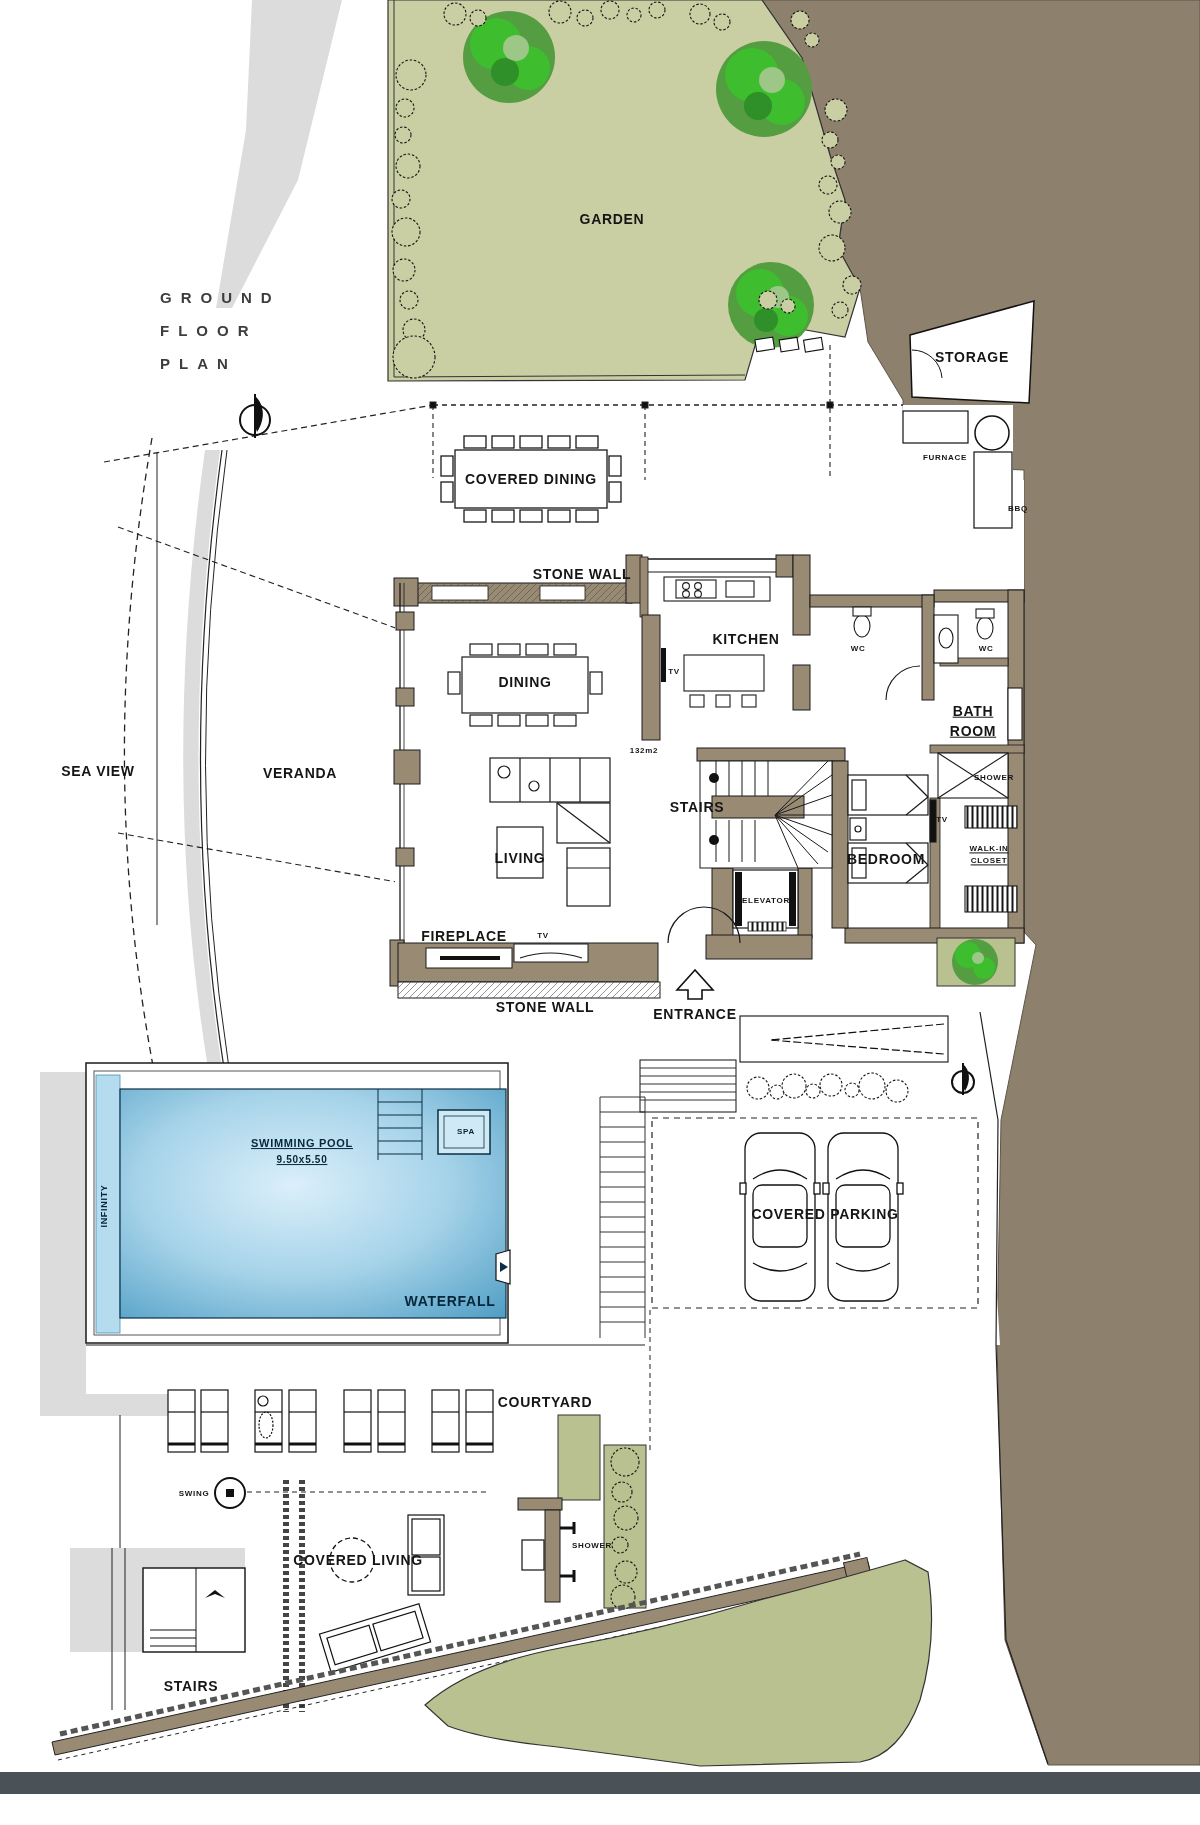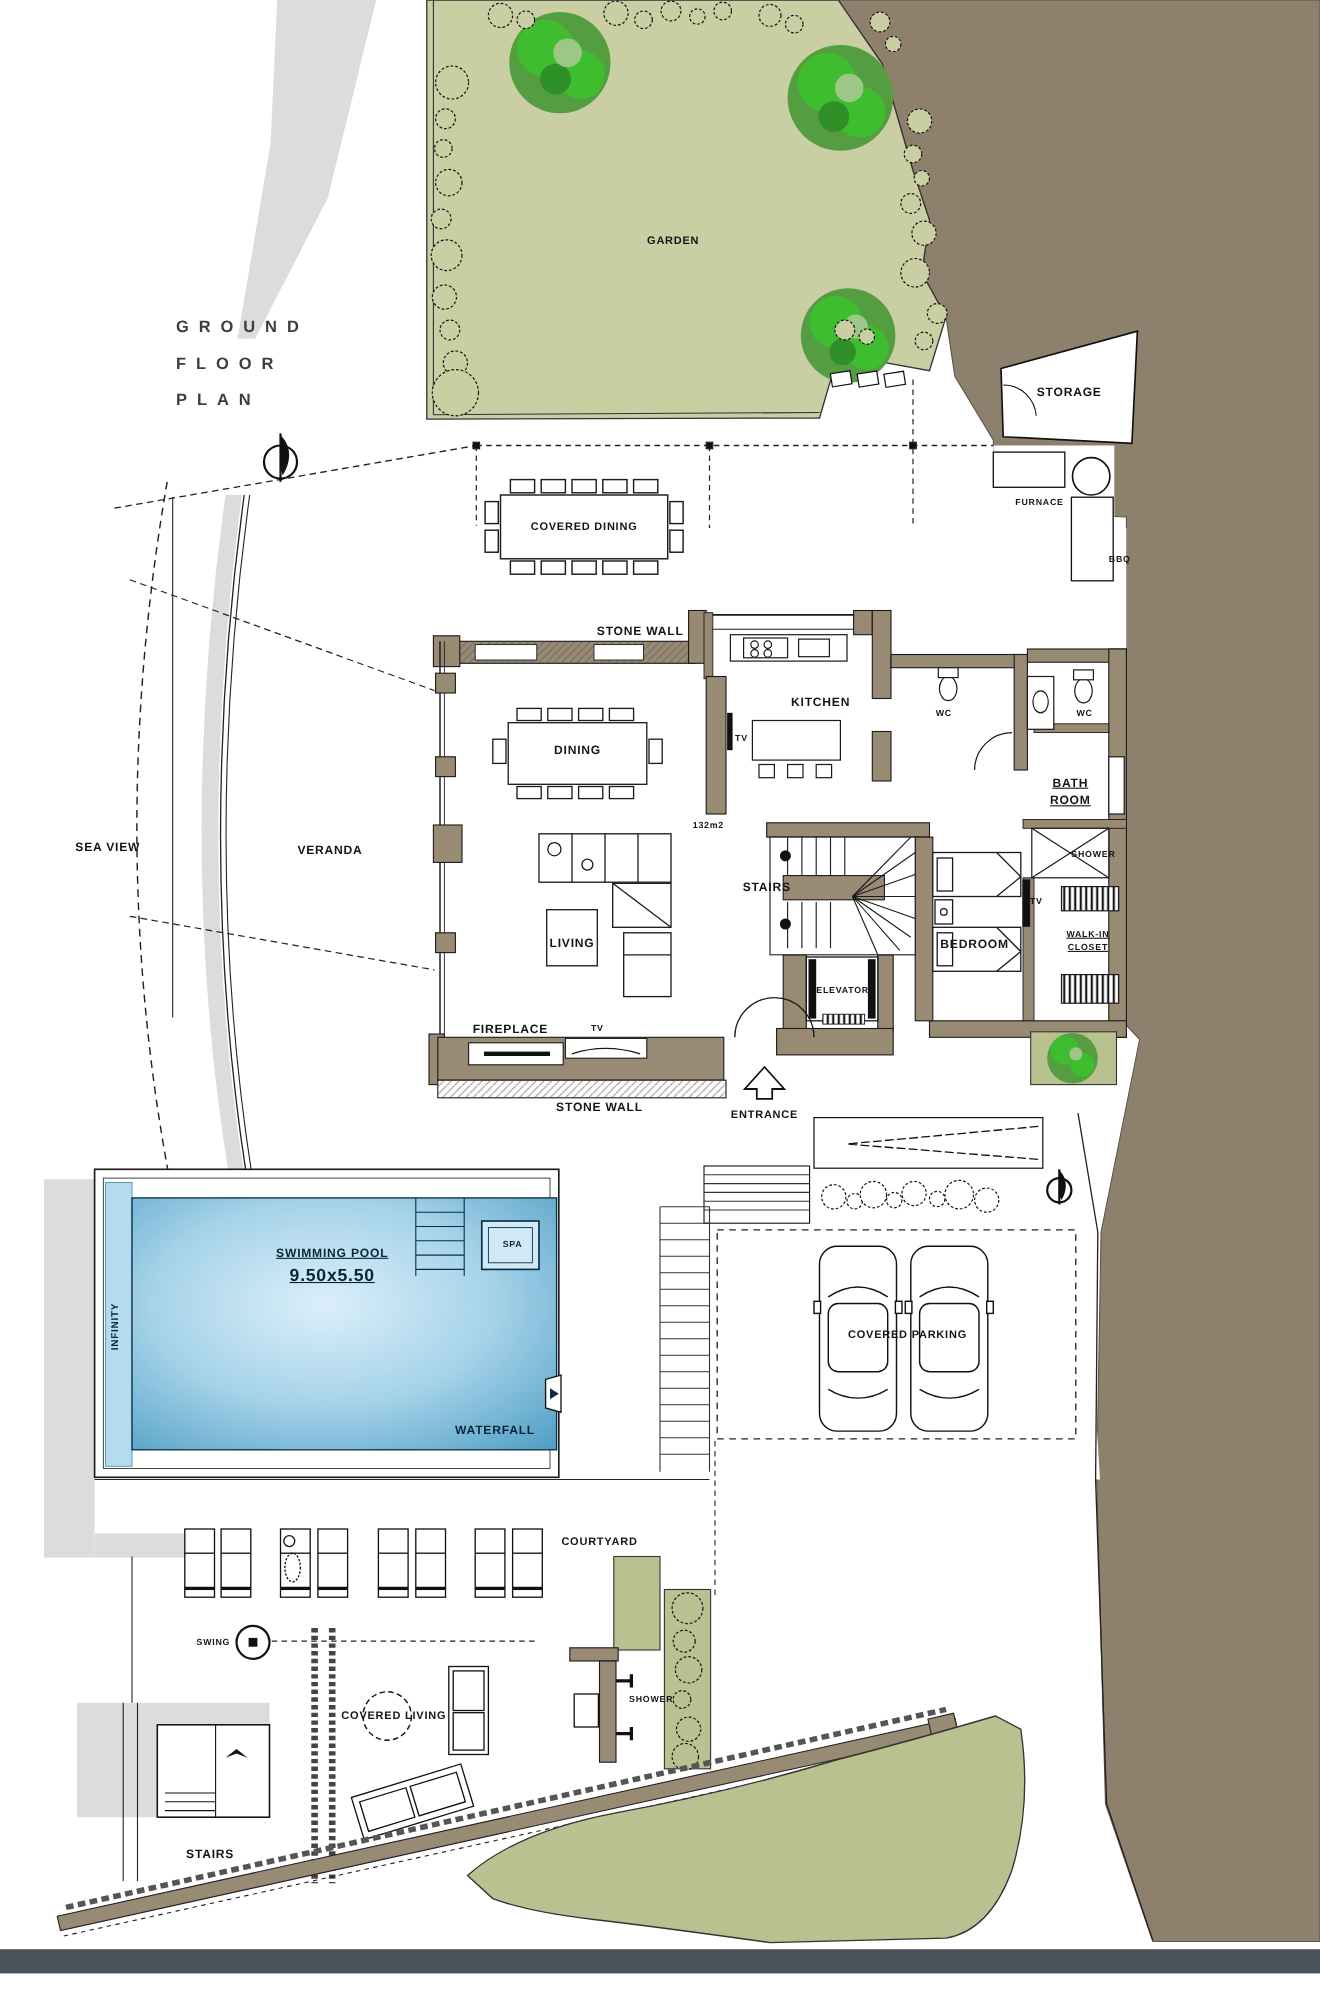--- a/index.html
+++ b/index.html
@@ -1,21 +1,21 @@
 <!DOCTYPE html>
 <html><head>
 <meta charset="utf-8">
 <style>
   html,body{margin:0;padding:0;background:#fff;}
   .plan{position:relative;width:1200px;height:1825px;background:#fff;overflow:hidden;
         font-family:"Liberation Sans",sans-serif;}
   .plan svg{position:absolute;left:0;top:0;}
-  .lbl{position:absolute;transform:translate(-50%,-50%);font-weight:bold;font-size:10px;
+  .lbl{position:absolute;transform:translate(-50%,-50%);font-weight:bold;font-size:14px;
        letter-spacing:0.7px;color:#151515;white-space:nowrap;z-index:5;}
-  .s8{font-size:8px;}.s9{font-size:11px;}.s11{font-size:11px;}
+  .s8{font-size:8px;}.s9{font-size:14px;}.s11{font-size:11px;}
   .two{text-align:center;line-height:1.45;text-decoration:underline;}
   .vert{transform:translate(-50%,-50%) rotate(-90deg);font-size:9px;}
   .title-line{position:absolute;left:160px;font-weight:bold;font-size:15px;
        letter-spacing:9px;color:#3d3d3d;z-index:5;}
 </style>
 </head>
 <body>
 
 <div class="plan">
 <svg width="1200" height="1825" viewBox="0 0 1200 1825">
@@ -575,21 +575,21 @@
 <div class="lbl s8 two" style="left:989px;top:855px">
   <span>WALK-IN</span><br>
   <span>CLOSET</span>
 </div>
 <div class="lbl s9" style="left:520px;top:858px">LIVING</div>
 <div class="lbl s9" style="left:464px;top:936px">FIREPLACE</div>
 <div class="lbl s9" style="left:545px;top:1007px">STONE WALL</div>
 <div class="lbl" style="left:695px;top:1014px">ENTRANCE</div>
 <div class="lbl two s11" style="left:302px;top:1152px;color:#06263a">
   <span>SWIMMING POOL</span><br>
-  <span style="font-size:16px">9.50x5.50</span>
+  <span style="font-size:10px">9.50x5.50</span>
 </div>
 <div class="lbl vert" style="left:104px;top:1206px;color:#06263a">INFINITY</div>
 <div class="lbl s8" style="left:466px;top:1131px;color:#06263a">SPA</div>
 <div class="lbl s9" style="left:450px;top:1301px;color:#06263a">WATERFALL</div>
 <div class="lbl" style="left:825px;top:1214px">COVERED PARKING</div>
 <div class="lbl" style="left:545px;top:1402px">COURTYARD</div>
 <div class="lbl s8" style="left:194px;top:1493px">SWING</div>
 <div class="lbl" style="left:358px;top:1560px">COVERED LIVING</div>
 <div class="lbl s8" style="left:592px;top:1545px">SHOWER</div>
 <div class="lbl s9" style="left:191px;top:1686px">STAIRS</div>

